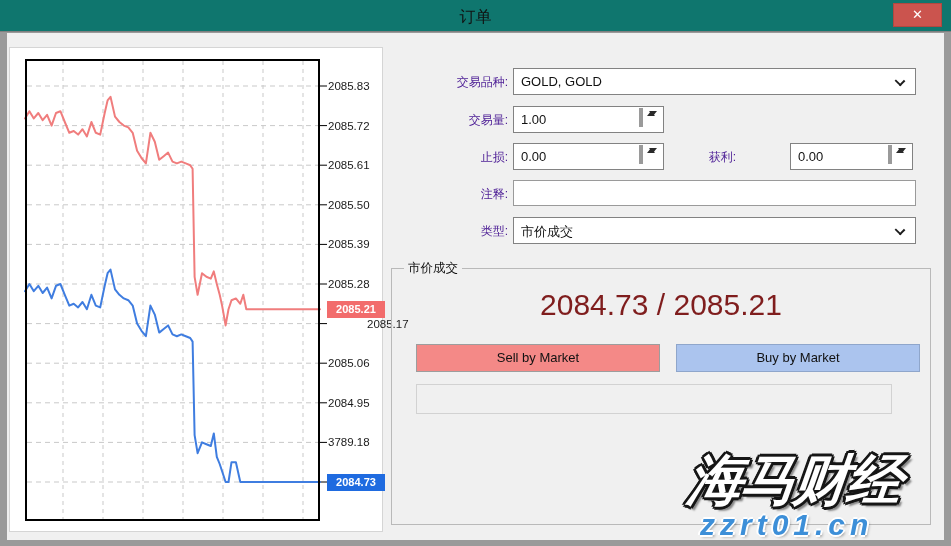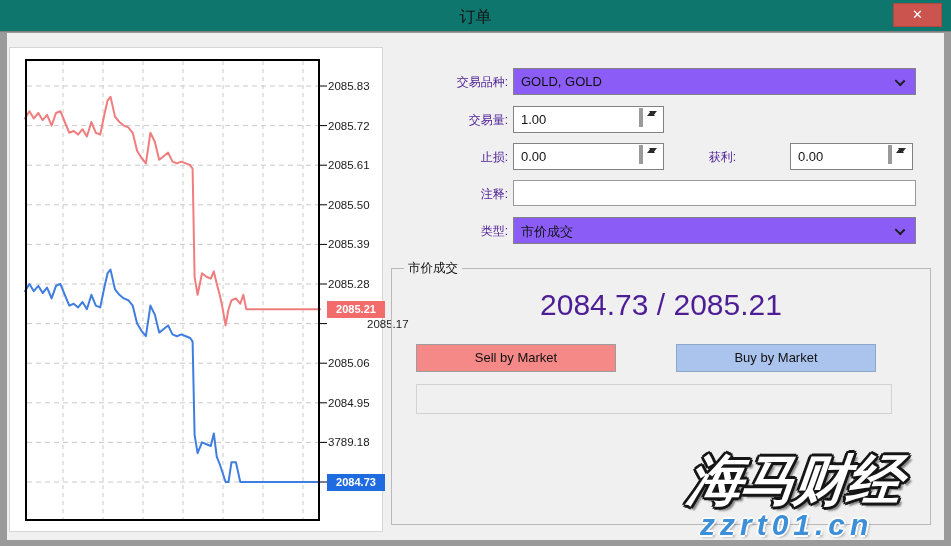--- a/index.html
+++ b/index.html
@@ -16,37 +16,37 @@
   .chart-panel { position:absolute; left:9px; top:47px; width:374px; height:485px; background:#fff; border:1px solid #d5d5d5; }
   .plot-wrap { position:absolute; left:15px; top:11px; width:295px; height:462px; }
   .plot-wrap svg { overflow:visible; display:block; }
   .ytick-label { position:absolute; left:318px; width:60px; height:14px; font-size:11.5px; color:#1a1a1a; line-height:14px; }
   .price-badge { position:absolute; left:317px; width:58px; height:17px; font-size:11px; font-weight:bold; color:#fff; text-align:center; line-height:17px; z-index:3; }
   .badge-ask { background:#f26c6c; }
   .badge-bid { background:#1f6be0; }
 
   
   .fld-label { position:absolute; width:125px; text-align:right; font-size:12px; color:#4c1d95; }
-  .combo { position:absolute; height:27px; background:#8b5cf6; border:1px solid #828282; font-size:13px; color:#111; padding:5px 24px 0 7px; cursor:default; }
+  .combo { position:absolute; height:27px; background:#ffffff; border:1px solid #828282; font-size:13px; color:#111; padding:5px 24px 0 7px; cursor:default; }
   .chevron { position:absolute; right:11px; top:8px; width:8px; height:8px; border-right:2px solid #1c1c1c; border-bottom:2px solid #1c1c1c; transform:rotate(45deg) scaleY(0.9); }
   .spinbox { position:absolute; width:151px; height:27px; background:#fff; border:1px solid #828282; }
   .spin-val { position:absolute; left:7px; top:5px; font-size:13px; color:#111; }
   .spin-btns { position:absolute; right:2px; top:2px; width:22px; height:21px; }
   .spin-btn { width:22px; height:10px; background:linear-gradient(#fbfbfb,#dcdcdc); border:1px solid #9a9a9a; position:relative; cursor:default; }
   .spin-btn + .spin-btn { margin-top:1px; }
   .arr-up,.arr-dn { position:absolute; left:7px; width:0; height:0; border-left:4px solid transparent; border-right:4px solid transparent; }
   .arr-up { top:2px; border-bottom:5px solid #2a2a2a; }
   .arr-dn { top:2px; border-top:5px solid #2a2a2a; }
   .text-input { position:absolute; height:26px; background:#fff; border:1px solid #9a9a9a; font-size:13px; padding:0 7px; font-family:inherit; color:#111; }
 
   
   .groupbox { position:absolute; left:391px; top:268px; width:540px; height:257px; border:1px solid #b9b9b9; }
   .group-title { position:absolute; left:12px; top:-9px; background:#f0f0f0; padding:0 4px; font-size:12.5px; color:#111; }
-  .price-display { position:absolute; left:0; top:19px; width:100%; text-align:center; font-size:30px; color:#4c1d95; }
-  .trade-btn { position:absolute; top:75px; width:200px; height:28px; font-size:13px; color:#111; text-align:center; line-height:26px; cursor:default; }
+  .price-display { position:absolute; left:0; top:19px; width:100%; text-align:center; font-size:30px; color:#7f1d1d; }
+  .trade-btn { position:absolute; top:75px; width:244px; height:28px; font-size:13px; color:#111; text-align:center; line-height:26px; cursor:default; }
   .sell-btn { left:24px; background:#f48987; border:1px solid #9d9d9d; }
   .buy-btn { left:284px; background:#abc4ee; border:1px solid #8fa6cb; }
   .progress-box { position:absolute; left:24px; top:115px; width:476px; height:30px; border:1px solid #d2d2d2; }
   .note { position:absolute; left:0; top:168px; width:100%; text-align:center; font-size:12.5px; color:#222; }
 
   
   .wm-brand { position:absolute; left:688px; top:444px; width:270px; font-size:55px; font-weight:900; font-style:italic; color:#fff; letter-spacing:-2px; transform:skewX(-6deg); z-index:5; white-space:nowrap;
     text-shadow:-3px 0 #161616,3px 0 #161616,0 -3px #161616,0 3px #161616,-2px -2px #161616,2px -2px #161616,-2px 2px #161616,2px 2px #161616,4px 4px 2px rgba(0,0,0,.45); }
   .wm-domain { position:absolute; left:700px; top:508px; width:255px; font-size:30px; font-weight:bold; font-style:italic; color:#3d8fd8; letter-spacing:5px; z-index:5; white-space:nowrap;
     text-shadow:-2px 0 #fff,2px 0 #fff,0 -2px #fff,0 2px #fff,2px 2px 3px rgba(0,0,0,.35); }

